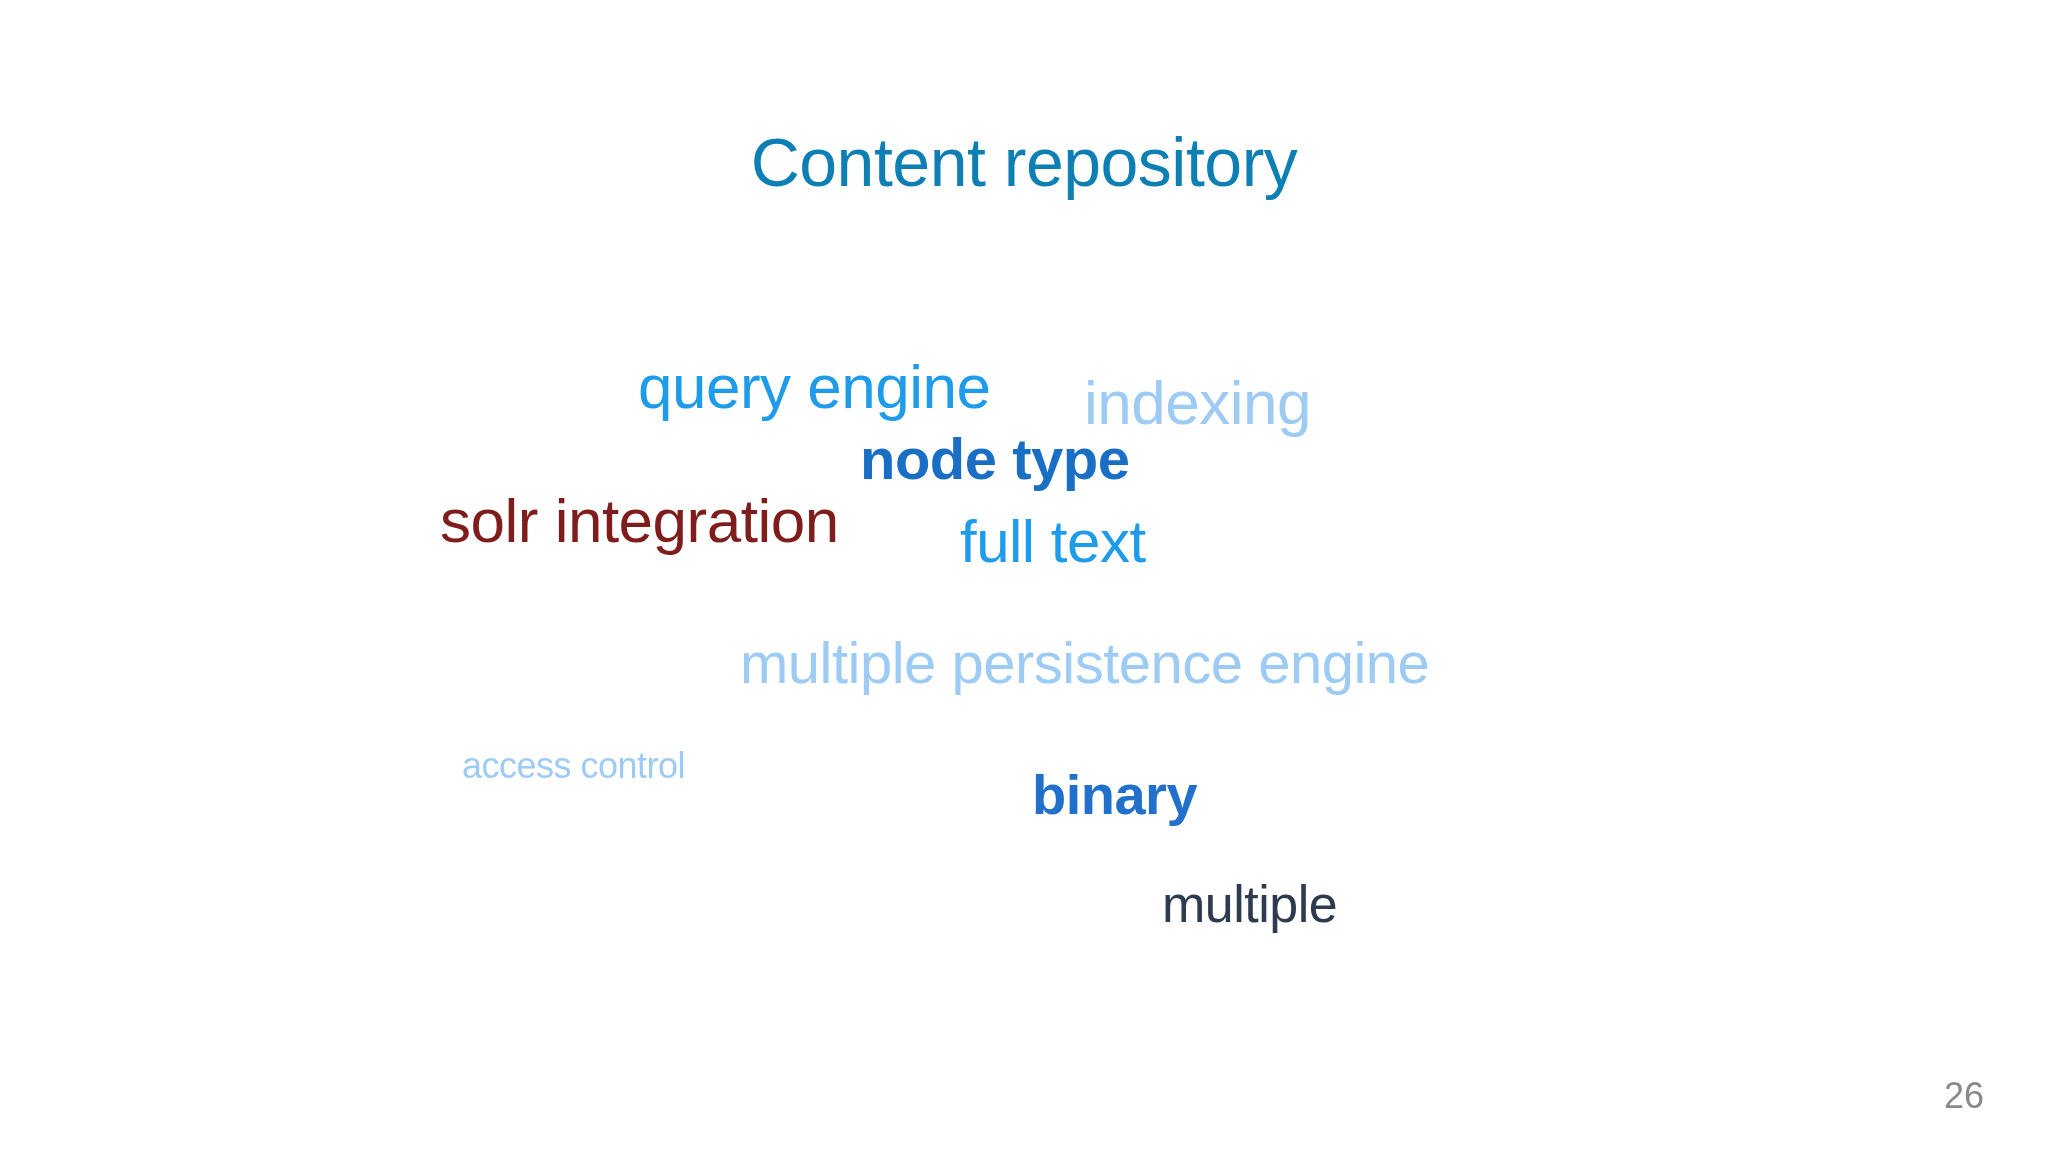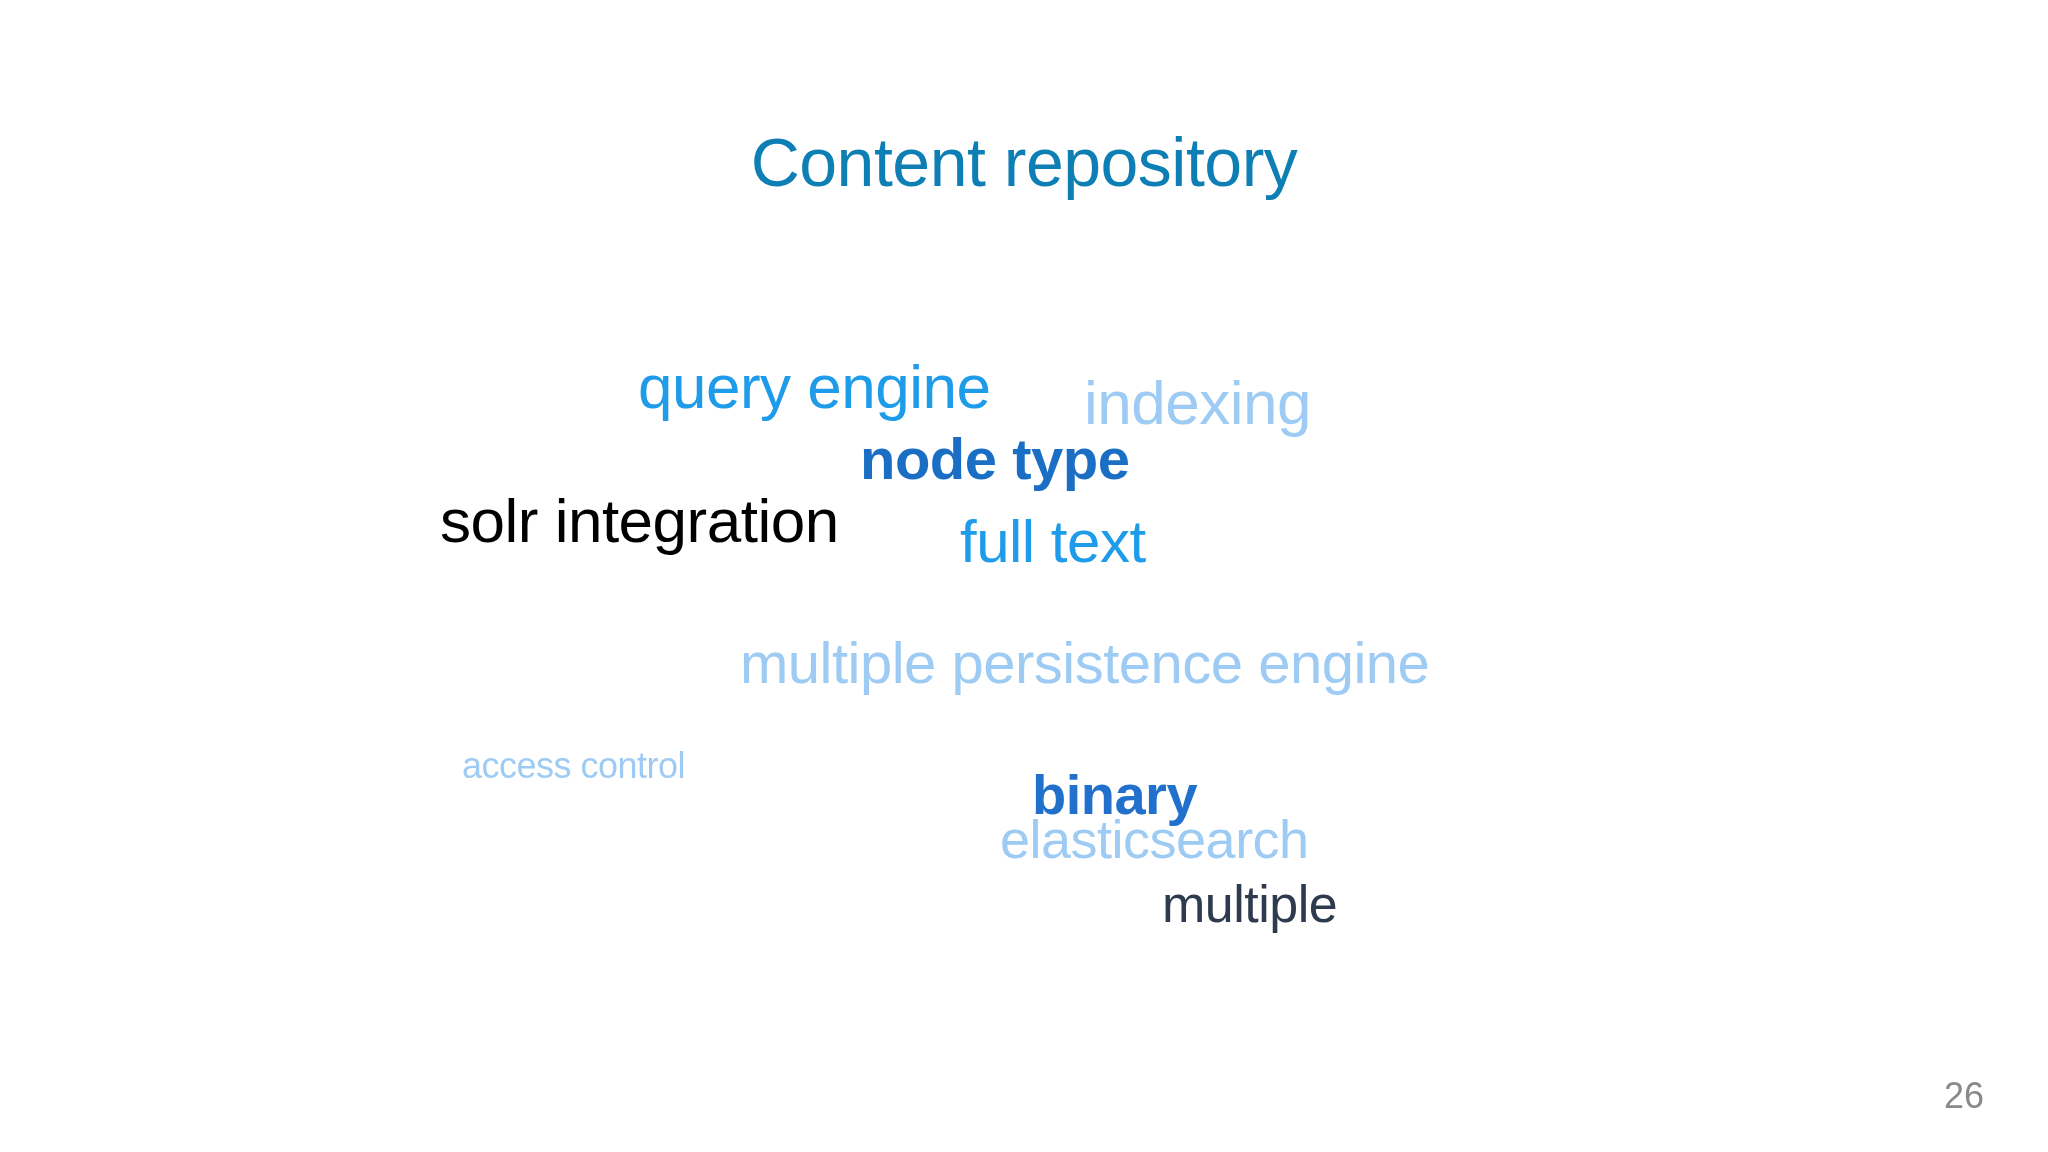--- a/index.html
+++ b/index.html
@@ -62,21 +62,21 @@
   }
   .w-node-type {
     left: 860px;  top: 430px;
     font-size: 58px;
     color: #1a6fc4;
     font-weight: 600;
   }
   .w-solr-integration {
     left: 440px;  top: 490px;
     font-size: 62px;
-    color: #000000;
+    color: #7f1d1d;
   }
   .w-full-text {
     left: 960px;  top: 512px;
     font-size: 60px;
     color: #1e9be9;
   }
   .w-multiple-persistence {
     left: 740px;  top: 634px;
     font-size: 58px;
     color: #9ecbf4;
@@ -135,21 +135,20 @@
     <span class="cloud-word w-solr-integration">solr integration</span>
 
     <span class="cloud-word w-full-text">full text</span>
 
     <span class="cloud-word w-multiple-persistence">multiple persistence engine</span>
 
     <span class="cloud-word w-access-control">access control</span>
 
     <span class="cloud-word w-binary">binary</span>
 
-    <span class="cloud-word w-elasticsearch">elasticsearch</span>
 
     <span class="cloud-word w-integrity">multiple</span>
 
   </div>
 
   <div class="page-number">26</div>
 
 </div>
 
 </body></html>

